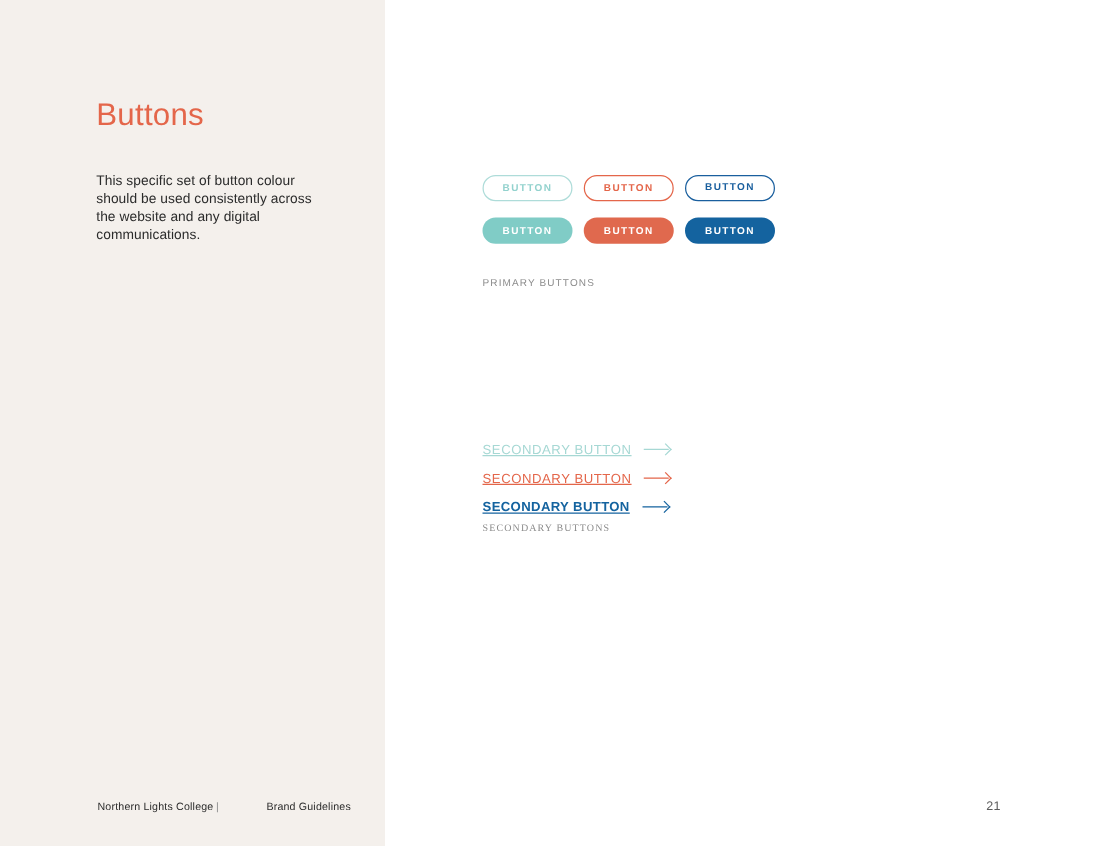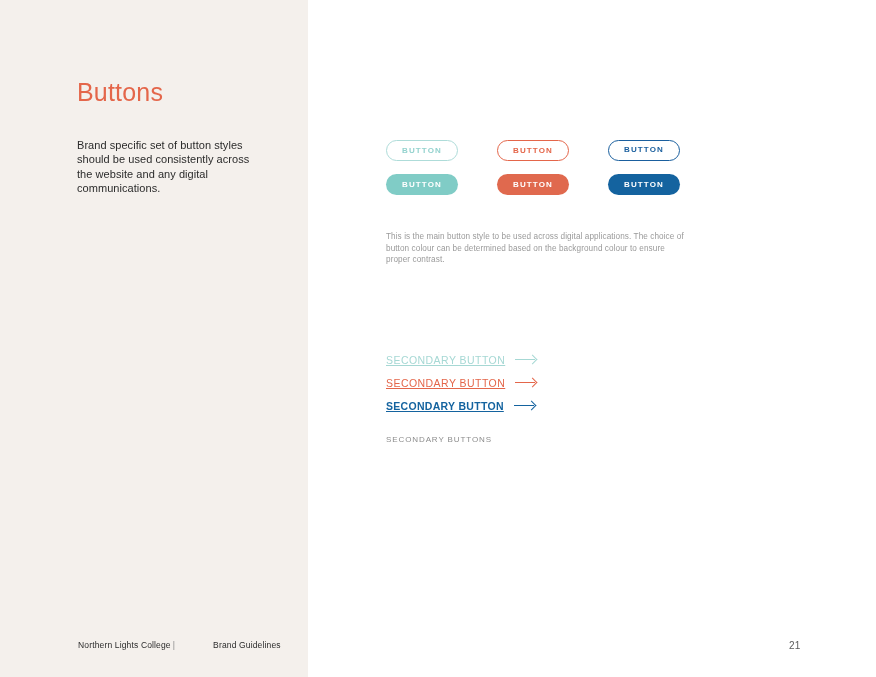--- a/index.html
+++ b/index.html
@@ -85,21 +85,20 @@
   }
   
   .btn-grid {
     position: absolute;
     left: 0;
     top: 140px;
   }
   .btn-row {
     display: flex;
     align-items: flex-end;
-    gap: 30px;
   }
   .btn-row.row-2 {
     margin-top: 13px;
   }
   .btn {
     height: 21px;
     line-height: 21px;
     border-radius: 11px;
     font-size: 8px;
     font-weight: bold;
@@ -194,32 +193,33 @@
     border-right: 1.2px solid currentColor;
     transform: rotate(45deg);
   }
   .sec-teal { color: #A6D8D4; }
   .sec-coral { color: #E4664A; }
   .sec-navy { color: #14639F; font-weight: bold; letter-spacing: 0.3px; }
 
   .secondary-desc {
     position: absolute;
     left: 0;
-    top: 435px;
+    top: 418px;
     width: 320px;
+    font-family: Liberation Serif, serif;
   }
 </style>
 </head>
 <body>
 
 <div class="page">
 
   <div class="left-panel">
     <div class="page-title">Buttons</div>
-    <div class="intro-copy">Brand specific set of button styles should be used consistently across the website and any digital communications.</div>
+    <div class="intro-copy">This specific set of button colour should be used consistently across the website and any digital communications.</div>
 
     <div class="footer-left">
       <span class="brand">Northern Lights College</span><span class="sep">|</span><span class="subtitle">Brand Guidelines</span>
     </div>
   </div>
 
   <div class="content">
 
     <div class="btn-grid">
       <div class="btn-row row-1">
@@ -228,21 +228,21 @@
         <span class="btn btn-outline c-navy-outline size-c">BUTTON</span>
       </div>
       <div class="btn-row row-2">
         <span class="btn btn-filled c-teal-fill size-a">BUTTON</span>
         <span class="btn btn-filled c-coral-fill size-b">BUTTON</span>
         <span class="btn btn-filled c-navy-fill size-c">BUTTON</span>
       </div>
     </div>
 
     <div class="primary-desc">
-      <div class="section-body">This is the main button style to be used across digital applications. The choice of button colour can be determined based on the background colour to ensure proper contrast.</div>
+      <div class="section-label">PRIMARY BUTTONS</div>
     </div>
 
     <div class="secondary-list">
       <div class="sec-btn sec-teal">
         <span class="sec-label">SECONDARY BUTTON</span>
         <span class="arrow"></span>
       </div>
       <div class="sec-btn sec-coral">
         <span class="sec-label">SECONDARY BUTTON</span>
         <span class="arrow"></span>

